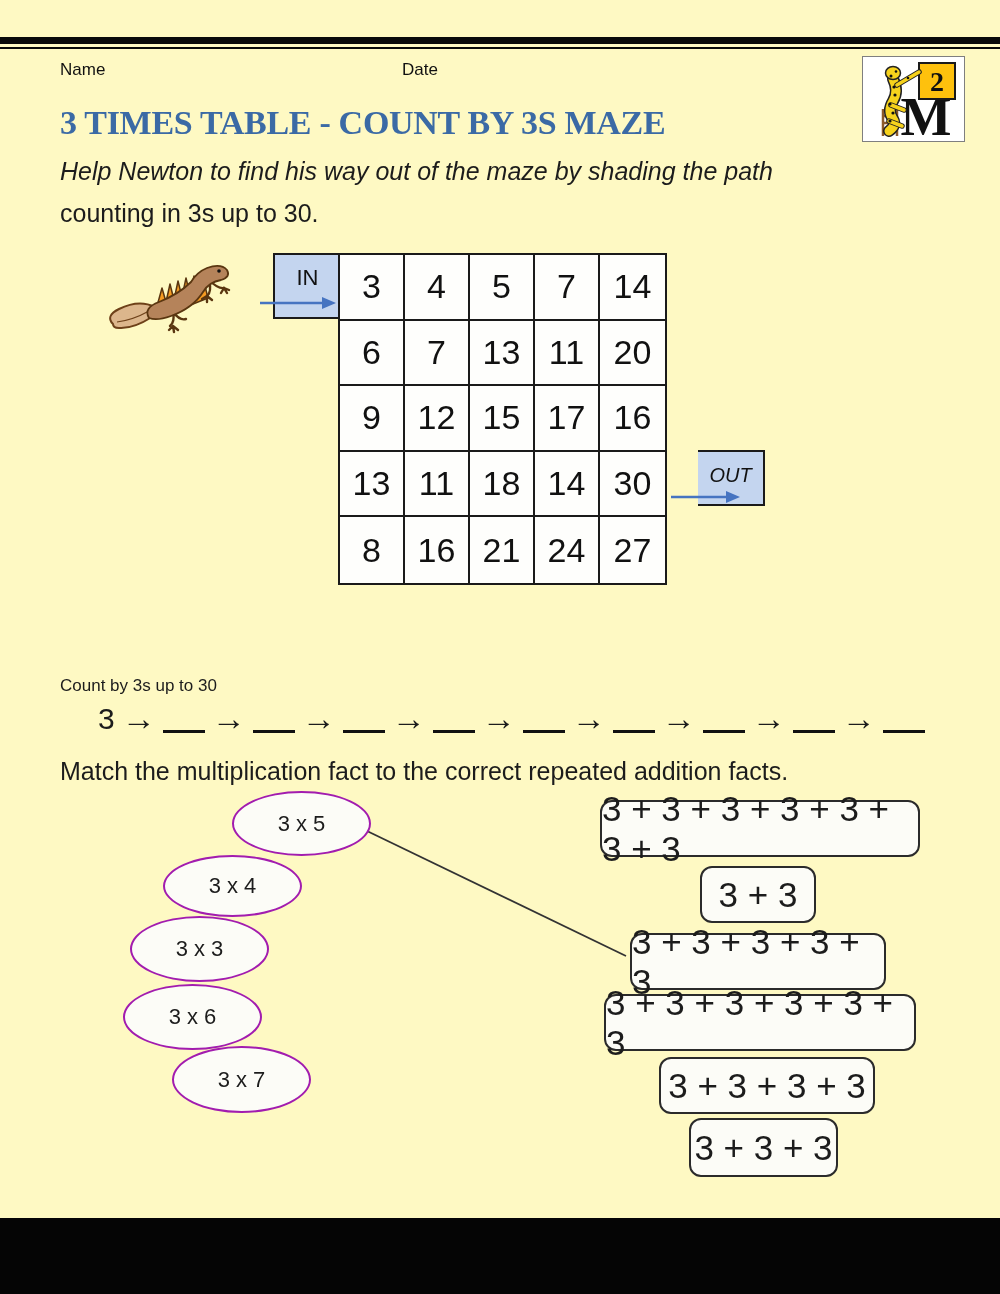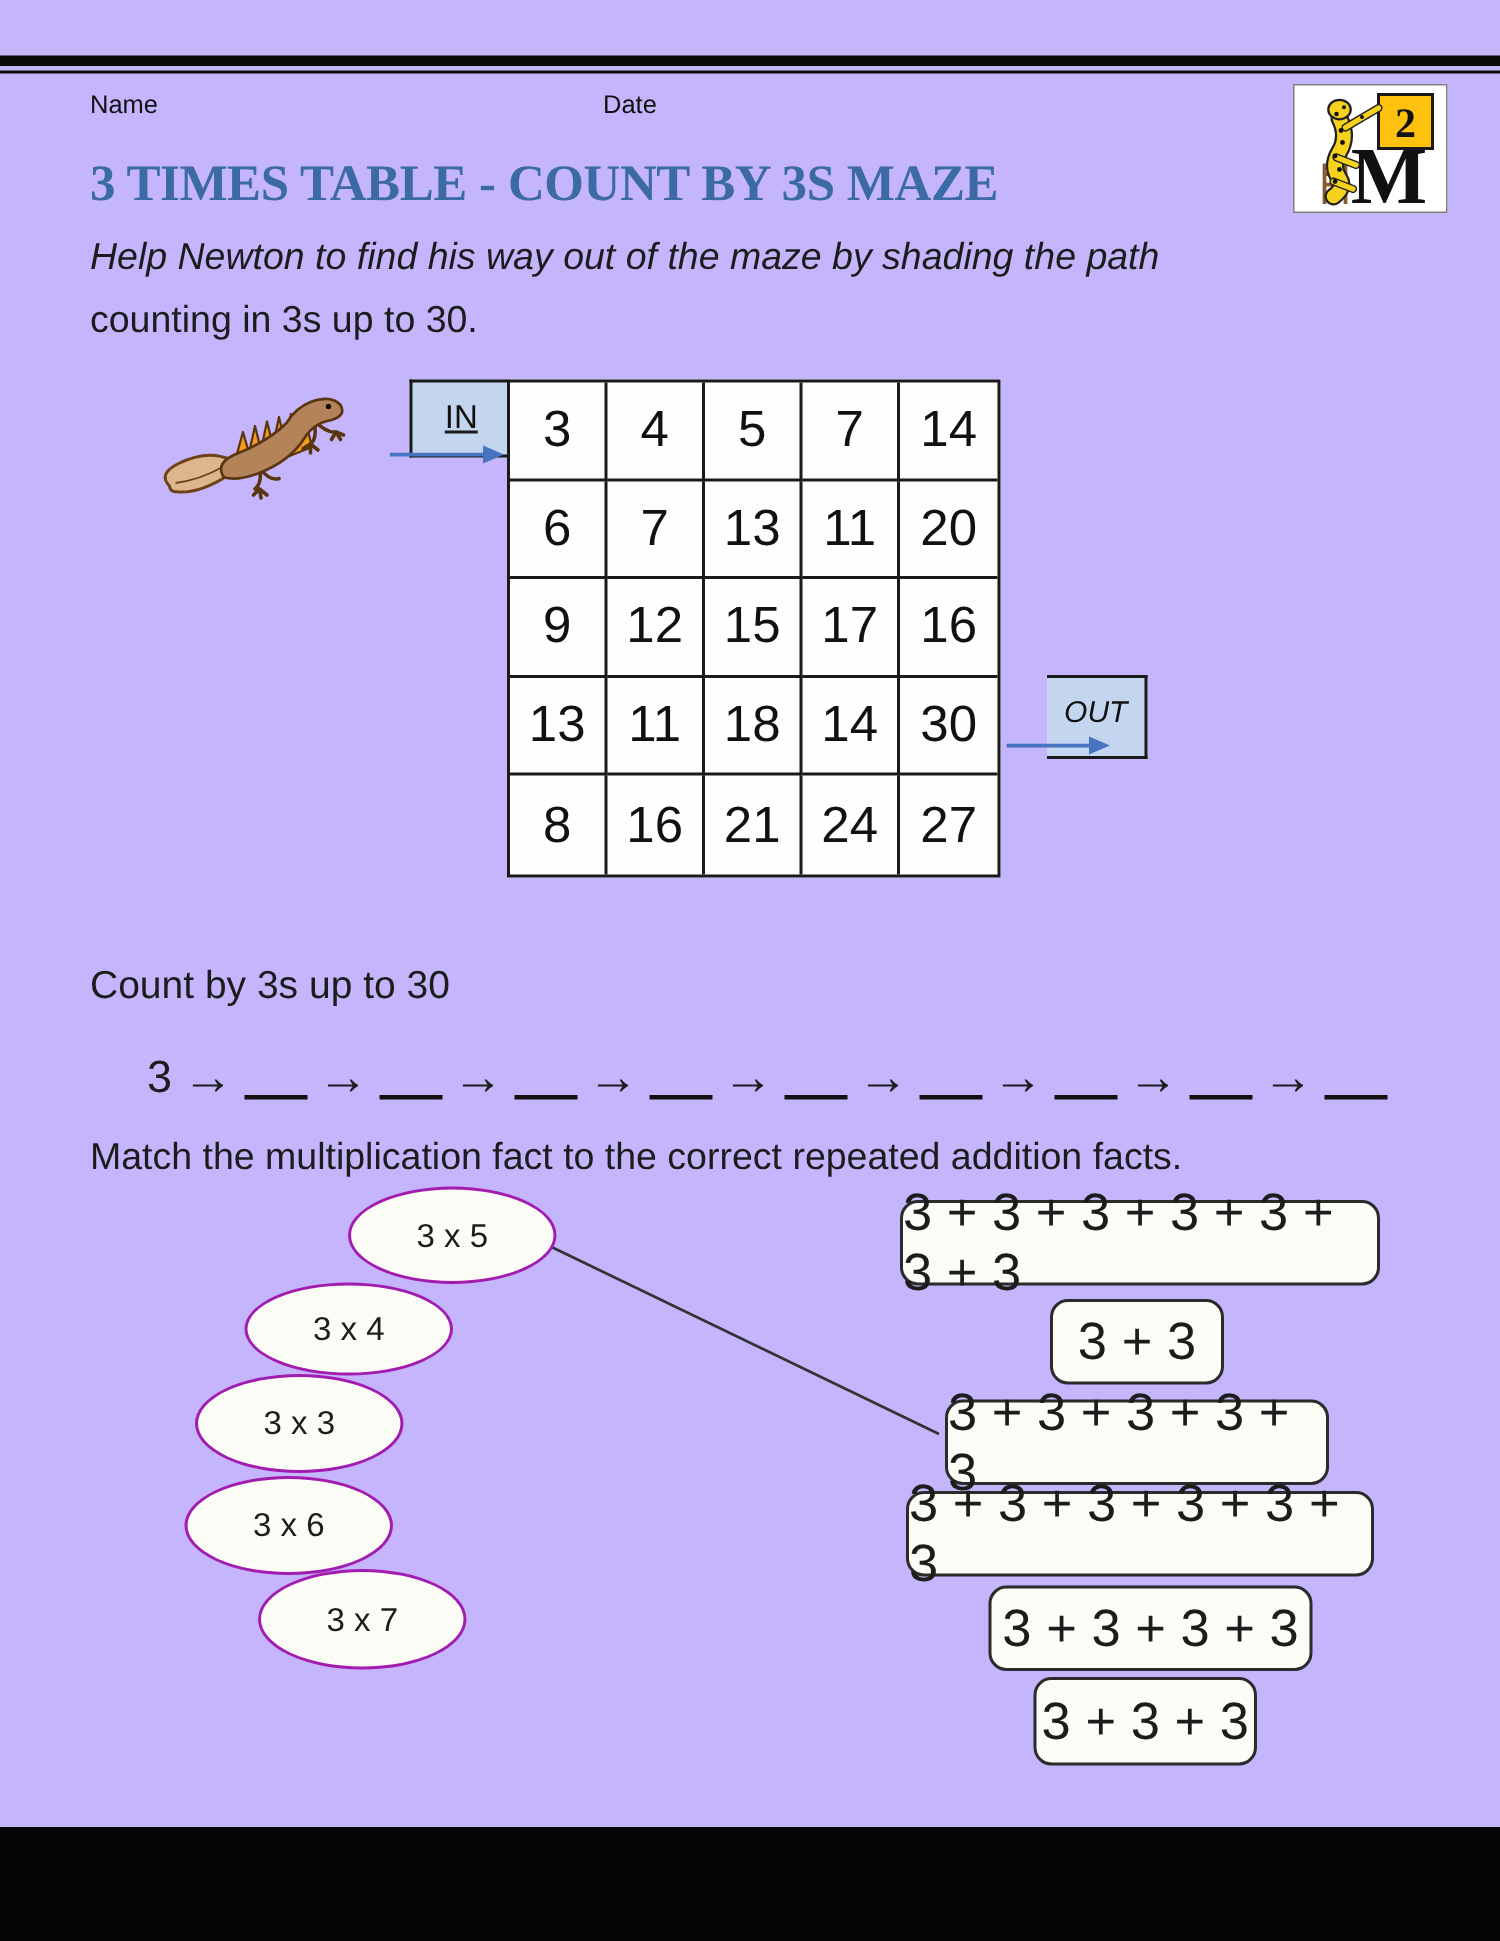--- a/index.html
+++ b/index.html
@@ -1,19 +1,19 @@
 <!DOCTYPE html>
 <html><head>
 <meta charset="utf-8">
 <style>
   html,body { margin:0; padding:0; }
   body { font-family: "Liberation Sans", sans-serif; background:#e8e8e8; }
   .page {
     position:relative; width:1000px; height:1294px; margin:0 auto;
-    background:#c4b5fd; overflow:hidden; color:#1c1c1c;
+    background:#fef9c3; overflow:hidden; color:#1c1c1c;
   }
   .abs { position:absolute; }
 
   
   .rule-thick { top:37px; left:0; width:1000px; height:7px; background:#0a0a0a; }
   .rule-thin  { top:47px; left:0; width:1000px; height:2px; background:#0a0a0a; }
 
   .meta-label { font-size:17px; color:#111; }
 
   .logo-box {
@@ -27,21 +27,21 @@
     font-size:34px; font-weight:bold; letter-spacing:-0.3px;
     color:#3b6aa5; white-space:nowrap;
   }
   .body-text { font-size:25px; color:#1c1c1c; white-space:nowrap; }
 
   
   .in-cell, .out-cell {
     background:#c4d5ef; border:2px solid #1a1a1a;
     box-sizing:border-box; text-align:center;
   }
-  .in-cell  { left:273px; top:253px; width:67px; height:52px; border-right:none;text-decoration:underline; }
+  .in-cell  { left:273px; top:253px; width:67px; height:66px; border-right:none; }
   .out-cell { left:698px; top:450px; width:67px; height:56px; border-left:none;font-style:italic; }
   .inout-label { display:block; margin-top:10px; font-size:22px; color:#111; }
   .out-cell .inout-label { font-size:20px; margin-top:12px; }
 
   .maze-grid {
     left:338px; top:253px;
     display:grid;
     grid-template-columns:repeat(5,65px);
     grid-template-rows:repeat(5,65.6px);
     border:2px solid #1a1a1a;
@@ -49,21 +49,21 @@
   }
   .maze-cell {
     border-right:2px solid #1a1a1a; border-bottom:2px solid #1a1a1a;
     display:flex; align-items:center; justify-content:center;
     font-size:34px; color:#111;
   }
   .maze-cell:nth-child(5n) { border-right:none; }
   .maze-cell:nth-child(n+21) { border-bottom:none; }
 
   
-  .count-heading { left:60px; top:641px; font-size:26px; }
+  .count-heading { left:60px; top:676px; font-size:17px; }
   .sequence {
     left:98px; top:690px; width:860px; height:44px;
     display:flex; align-items:flex-end; gap:7px;
   }
   .seq-num { font-size:30px; line-height:1; }
   .seq-arrow { font-size:34px; font-weight:bold; line-height:0.9; }
   .seq-blank { width:42px; height:4px; border-bottom:3px solid #111; margin-bottom:1px; }
 
   .match-heading { left:60px; top:757px; font-size:25px; }
 

